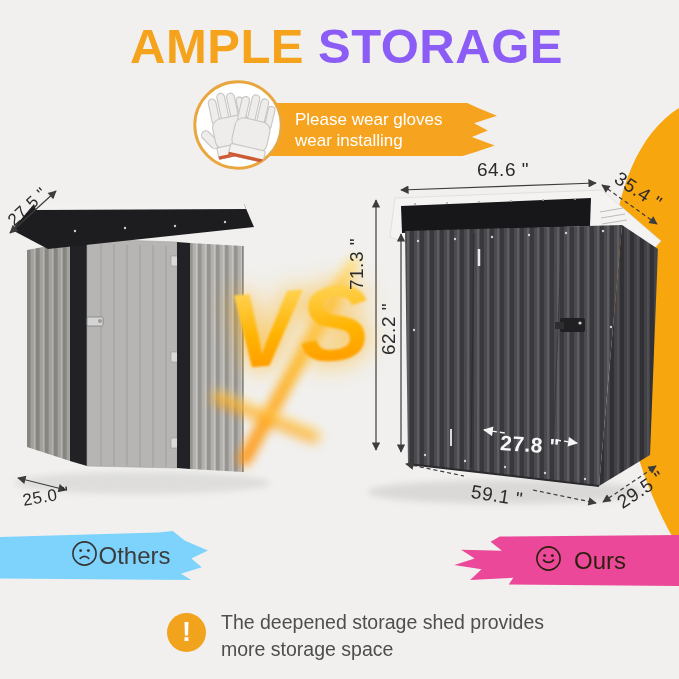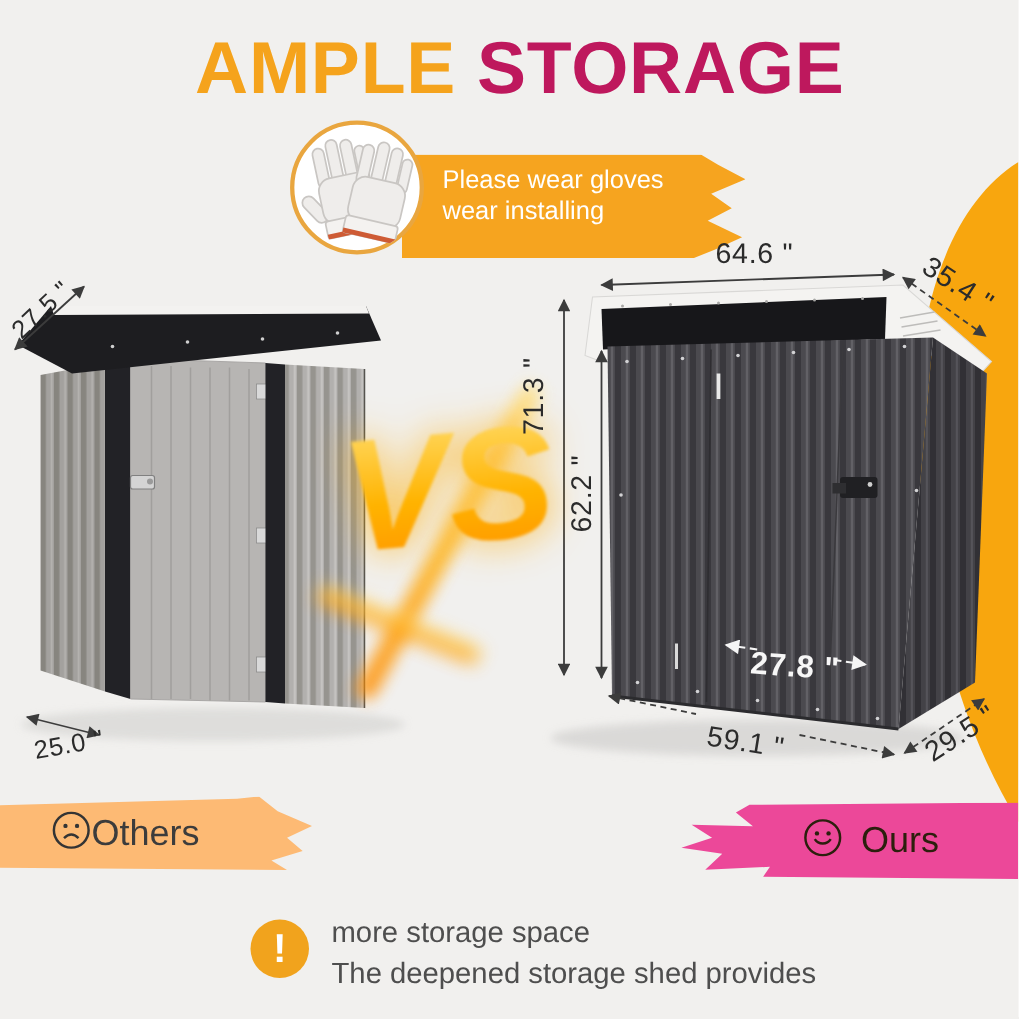--- a/index.html
+++ b/index.html
@@ -5,24 +5,24 @@
   html,body{margin:0;padding:0;}
   body{font-family:"Liberation Sans", sans-serif;}
   .stage{position:relative;width:679px;height:679px;background:#f1f0ee;overflow:hidden;}
   .stage *{box-sizing:border-box;}
   svg.scene{position:absolute;left:0;top:0;}
 
   
   .title{position:absolute;left:0;right:0;top:18px;text-align:center;
          font-size:49px;font-weight:800;letter-spacing:.5px;padding-left:14px;white-space:nowrap;}
   .t-orange{color:#F5A31C;margin-right:14px;}
-  .t-dark{color:#be185d;text-align:center;}
-
-  
-  .banner{position:absolute;left:268px;top:103px;width:229px;height:69px;background:#F6A41F;
+  .t-dark{color:#8b5cf6;text-align:center;}
+
+  
+  .banner{position:absolute;left:268px;top:103px;width:229px;height:53px;background:#F6A41F;
           clip-path:polygon(0 0,87% 0,92% 10%,100% 24%,90% 38%,96% 52%,89% 64%,99% 80%,91% 92%,85% 100%,0 100%);}
   .banner .txt{position:absolute;left:27px;top:6px;color:#fff;font-size:17px;line-height:21px;font-weight:500;}
   .glove-badge{position:absolute;left:190px;top:77px;width:96px;height:96px;}
 
   
   .vs{position:absolute;left:222px;top:250px;width:158px;height:212px;pointer-events:none;}
   .streak{position:absolute;border-radius:10px;filter:blur(5px);opacity:.85;
           background:linear-gradient(180deg,#ffe38a,#ffb012 55%,#ff8c00);}
   .s1{left:70px;top:-8px;width:14px;height:238px;transform:rotate(29deg);}
   .s2{left:-14px;top:160px;width:116px;height:13px;transform:rotate(22deg);filter:blur(6px);}
@@ -38,22 +38,22 @@
   .d-64-6{left:462px;top:159px;width:82px;}
   .d-35-4{left:597px;top:180px;width:82px;transform:rotate(33deg);}
   .d-71-3{left:315px;top:253px;width:84px;transform:rotate(-90deg);}
   .d-62-2{left:347px;top:318px;width:84px;transform:rotate(-90deg);}
   .d-27-8{left:487px;top:433px;width:86px;font-size:21px;font-weight:bold;color:#f7f7f7;transform:rotate(4deg);}
   .d-59-1{left:456px;top:485px;width:82px;transform:rotate(9deg);}
   .d-29-5{left:599px;top:479px;width:84px;transform:rotate(-33deg);}
 
   
   .band{position:absolute;display:flex;align-items:center;}
-  .band-others{left:0;top:531px;width:208px;height:49px;background:#fdba74;padding-left:34px;
-    clip-path:polygon(0 12%,76% 3%,83% 0,89% 20%,100% 40%,92% 56%,97% 74%,87% 87%,92% 100%,0 97%);}
+  .band-others{left:0;top:531px;width:208px;height:49px;background:#7dd3fc;padding-left:34px;
+    clip-path:polygon(0 12%,76% 3%,83% 0,89% 20%,100% 40%,92% 56%,97% 74%,87% 87%,92% 100%,0 97%);justify-content:center;}
   .band-ours{left:452px;top:535px;width:227px;height:51px;background:#ec4899;justify-content:center;padding-left:30px;gap:12px;
     clip-path:polygon(21% 3%,100% 0,100% 100%,25% 97%,27% 84%,8% 88%,13% 67%,1% 59%,10% 46%,4% 29%,22% 31%,17% 13%);}
   .band-label{font-size:24px;color:#3c3c3c;}
   .band-ours .band-label{color:#2c1f0d;}
 
   
   .note-icon{position:absolute;left:167px;top:613px;width:39px;height:39px;border-radius:50%;
              background:#F1A31D;color:#fff;font-size:27px;font-weight:bold;text-align:center;line-height:38px;}
   .note-text{position:absolute;left:221px;top:609px;font-size:19.5px;line-height:27px;color:#4e4e4e;}
 </style>
@@ -274,17 +274,17 @@
         <path d="M8.5,15 A6.5,6.5 0 0 0 19.5,15" fill="none" stroke="#2c1f0d" stroke-width="1.7"></path>
       </svg>
     </span>
     <span class="band-label">Ours</span>
   </div>
 
   <div class="note-icon">
     <span>!</span>
   </div>
   <div class="note-text">
+    <div>The deepened storage shed provides</div>
     <div>more storage space</div>
-    <div>The deepened storage shed provides</div>
   </div>
 
 </div>
 
 </body></html>

